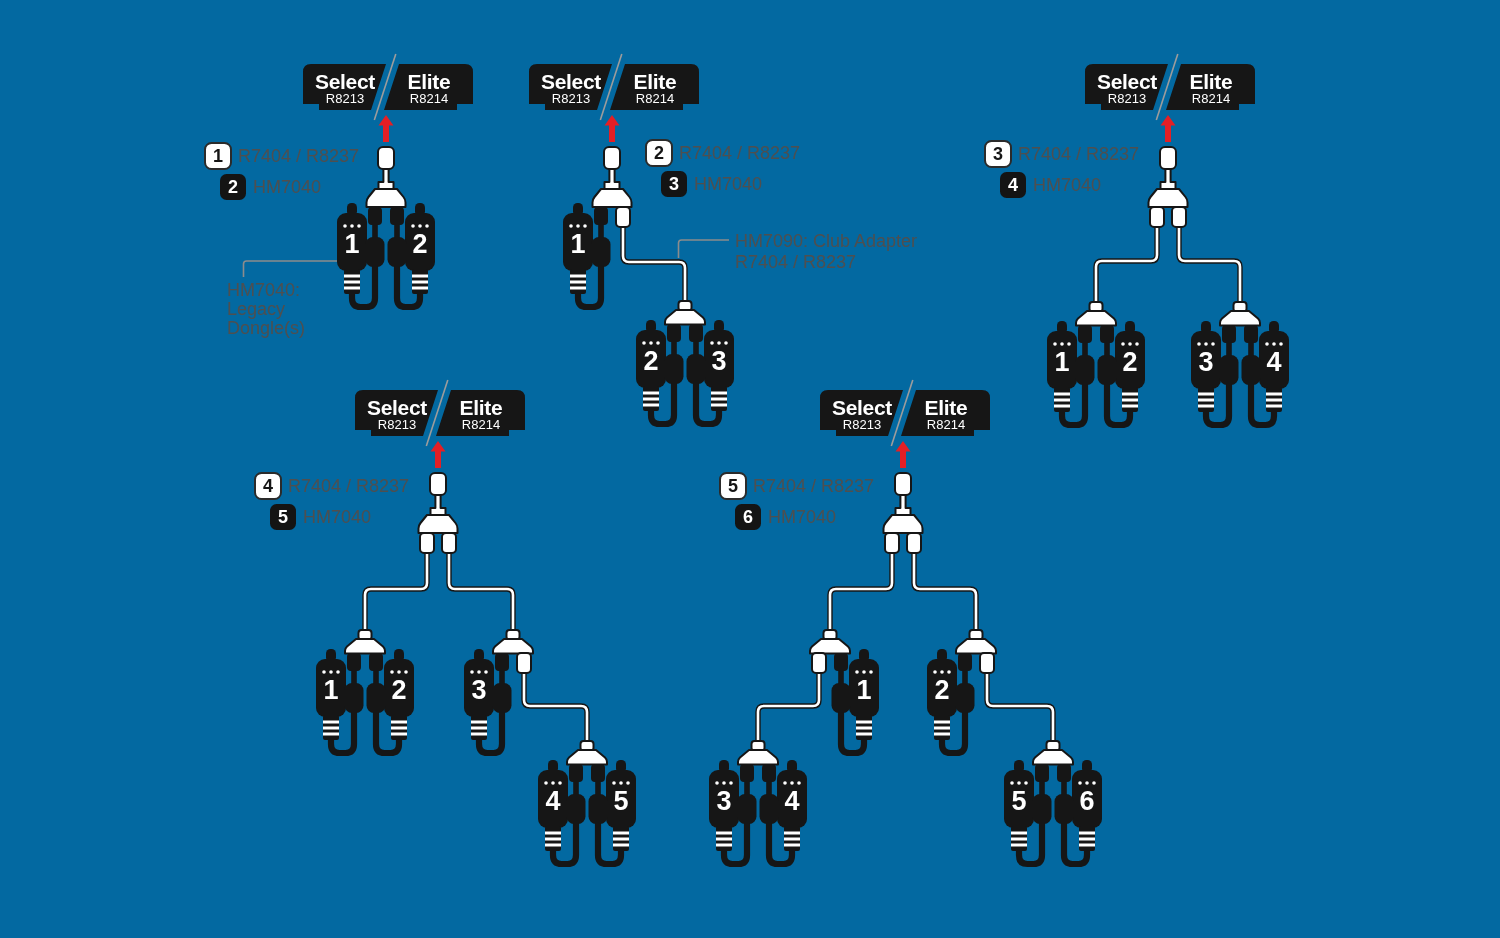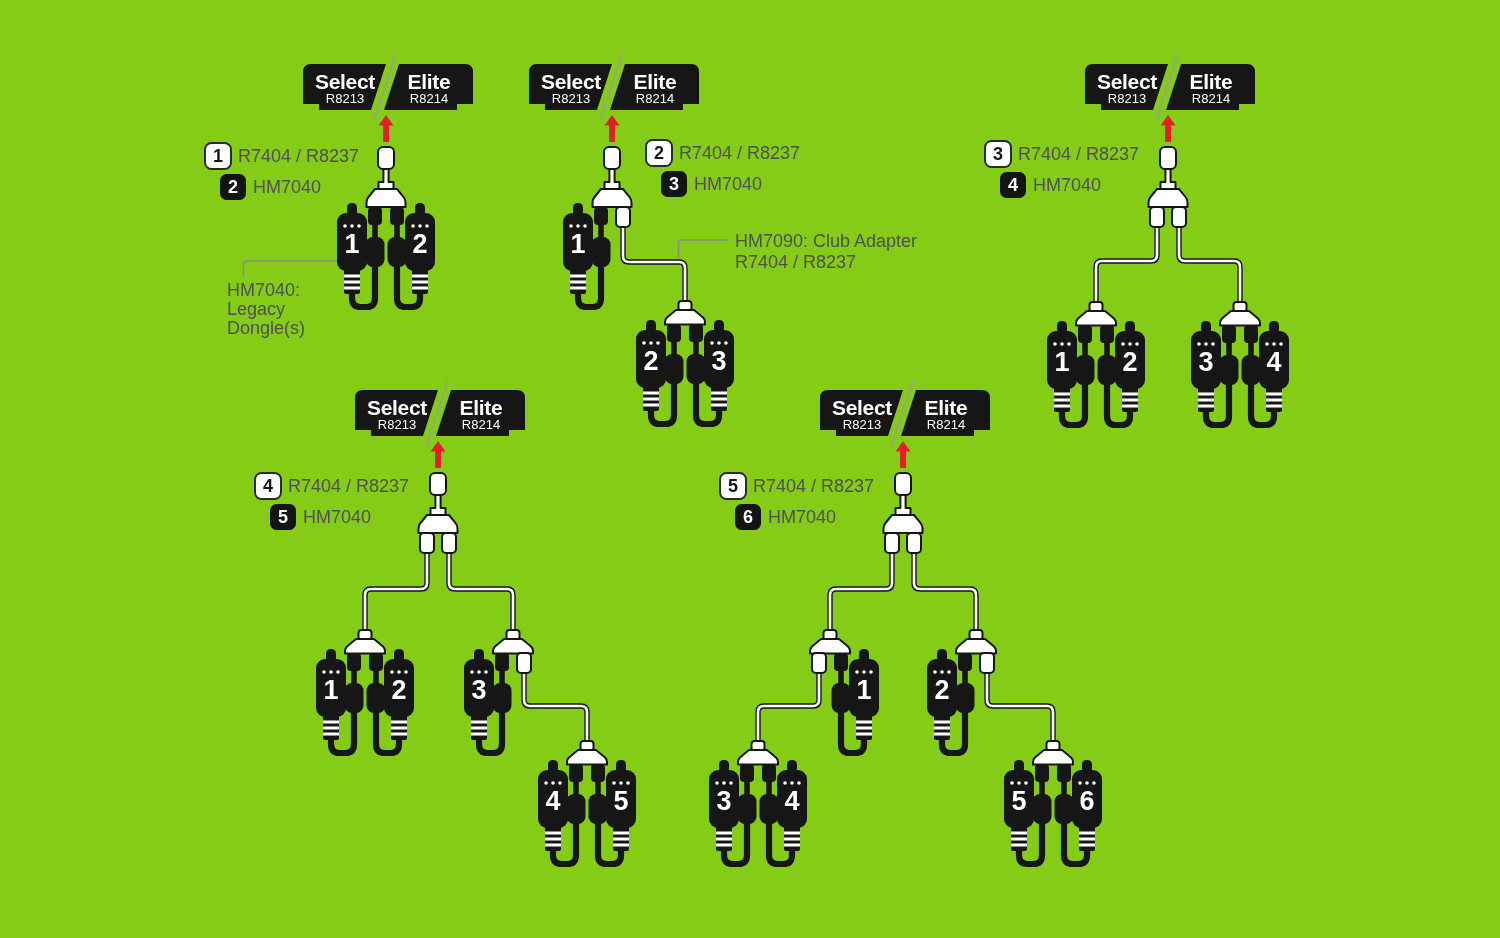--- a/index.html
+++ b/index.html
@@ -1,16 +1,16 @@
 <!DOCTYPE html>
 <html><head>
 <meta charset="utf-8">
 <style>
   html,body{margin:0;padding:0;background:#ffffff;}
-  .canvas{position:relative;width:1500px;height:938px;background:#84cc16;overflow:hidden;
+  .canvas{position:relative;width:1500px;height:938px;background:#0369a1;overflow:hidden;
           font-family:"Liberation Sans",sans-serif;}
   svg text{font-family:"Liberation Sans",sans-serif;}
   .ink{fill:#161616;}
   .red{fill:#e41f25;}
   .wshape{fill:#ffffff;stroke:#161616;stroke-width:2;stroke-linejoin:round;}
   .dot{fill:#ffffff;}
   .dot-r{fill:#ffffff;}
   .cableU{fill:none;stroke:#161616;stroke-width:6.2;stroke-linecap:butt;}
   .co{fill:none;stroke:#161616;stroke-width:5.4;}
   .ci{fill:none;stroke:#ffffff;stroke-width:2.6;}

